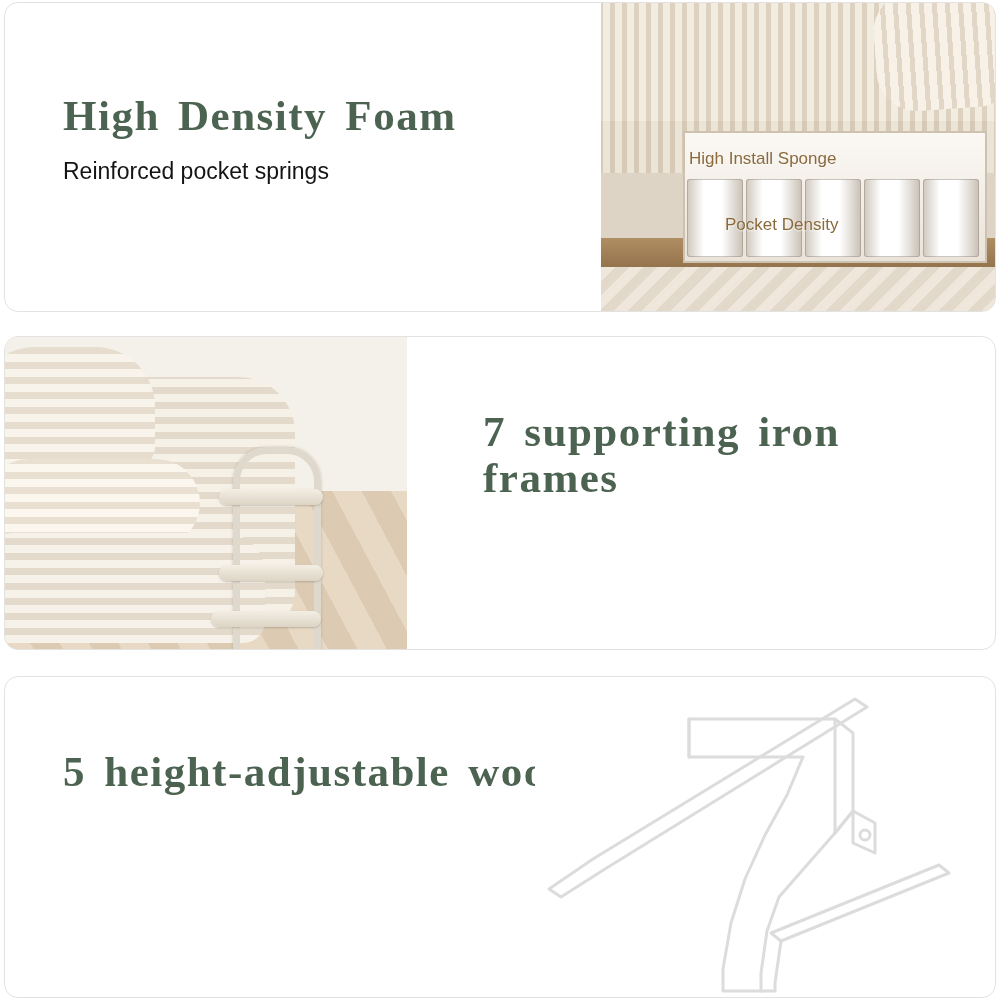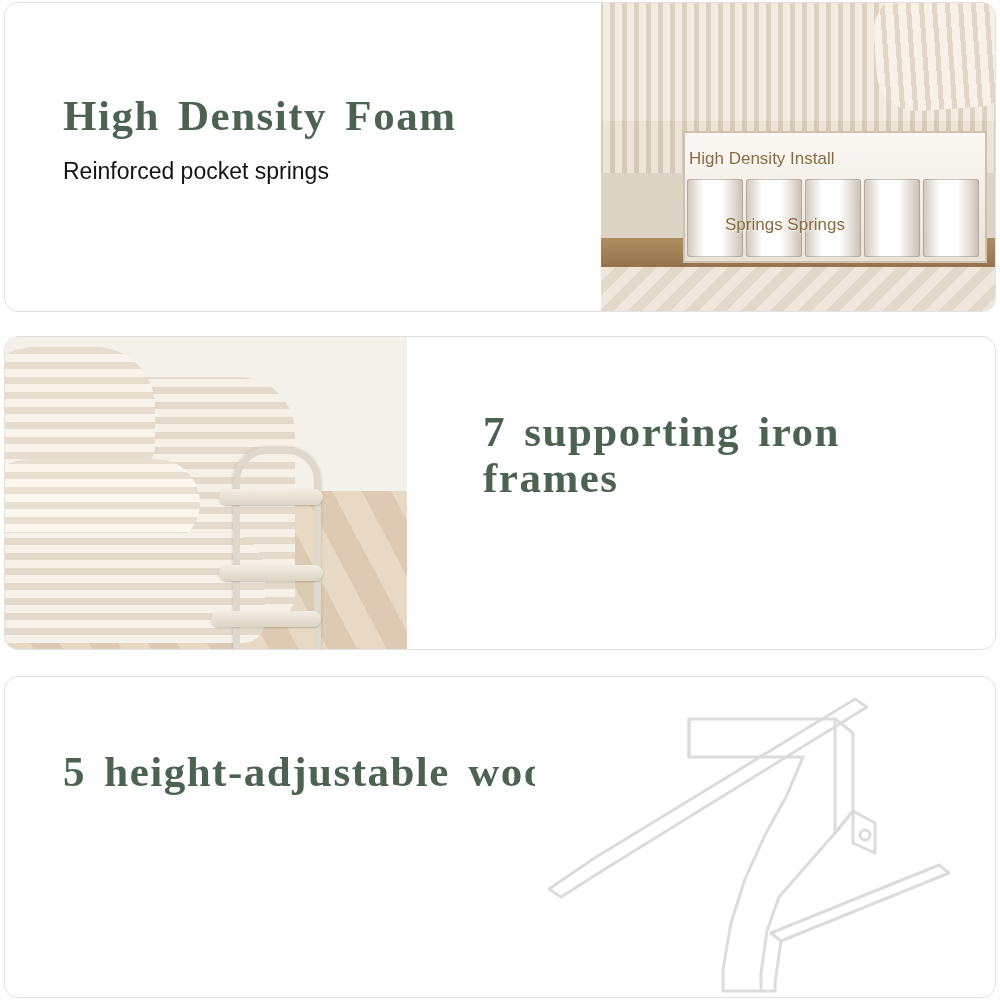--- a/index.html
+++ b/index.html
@@ -340,22 +340,22 @@
         <div class="wood-base"></div>
         <div class="rug"></div>
         <div class="cutaway"></div>
         <div class="springs">
           <div class="spring"></div>
           <div class="spring"></div>
           <div class="spring"></div>
           <div class="spring"></div>
           <div class="spring"></div>
         </div>
-        <div class="lbl lbl-sponge">High Density Install</div>
-        <div class="lbl lbl-springs">Springs Springs</div>
+        <div class="lbl lbl-sponge">High Install Sponge</div>
+        <div class="lbl lbl-springs">Pocket Density</div>
       </div>
     </div>
 
   </section>
 
   <section class="card" id="card-frames">
 
     <div class="photo">
       <div class="ph2">
         <div class="wall"></div>

